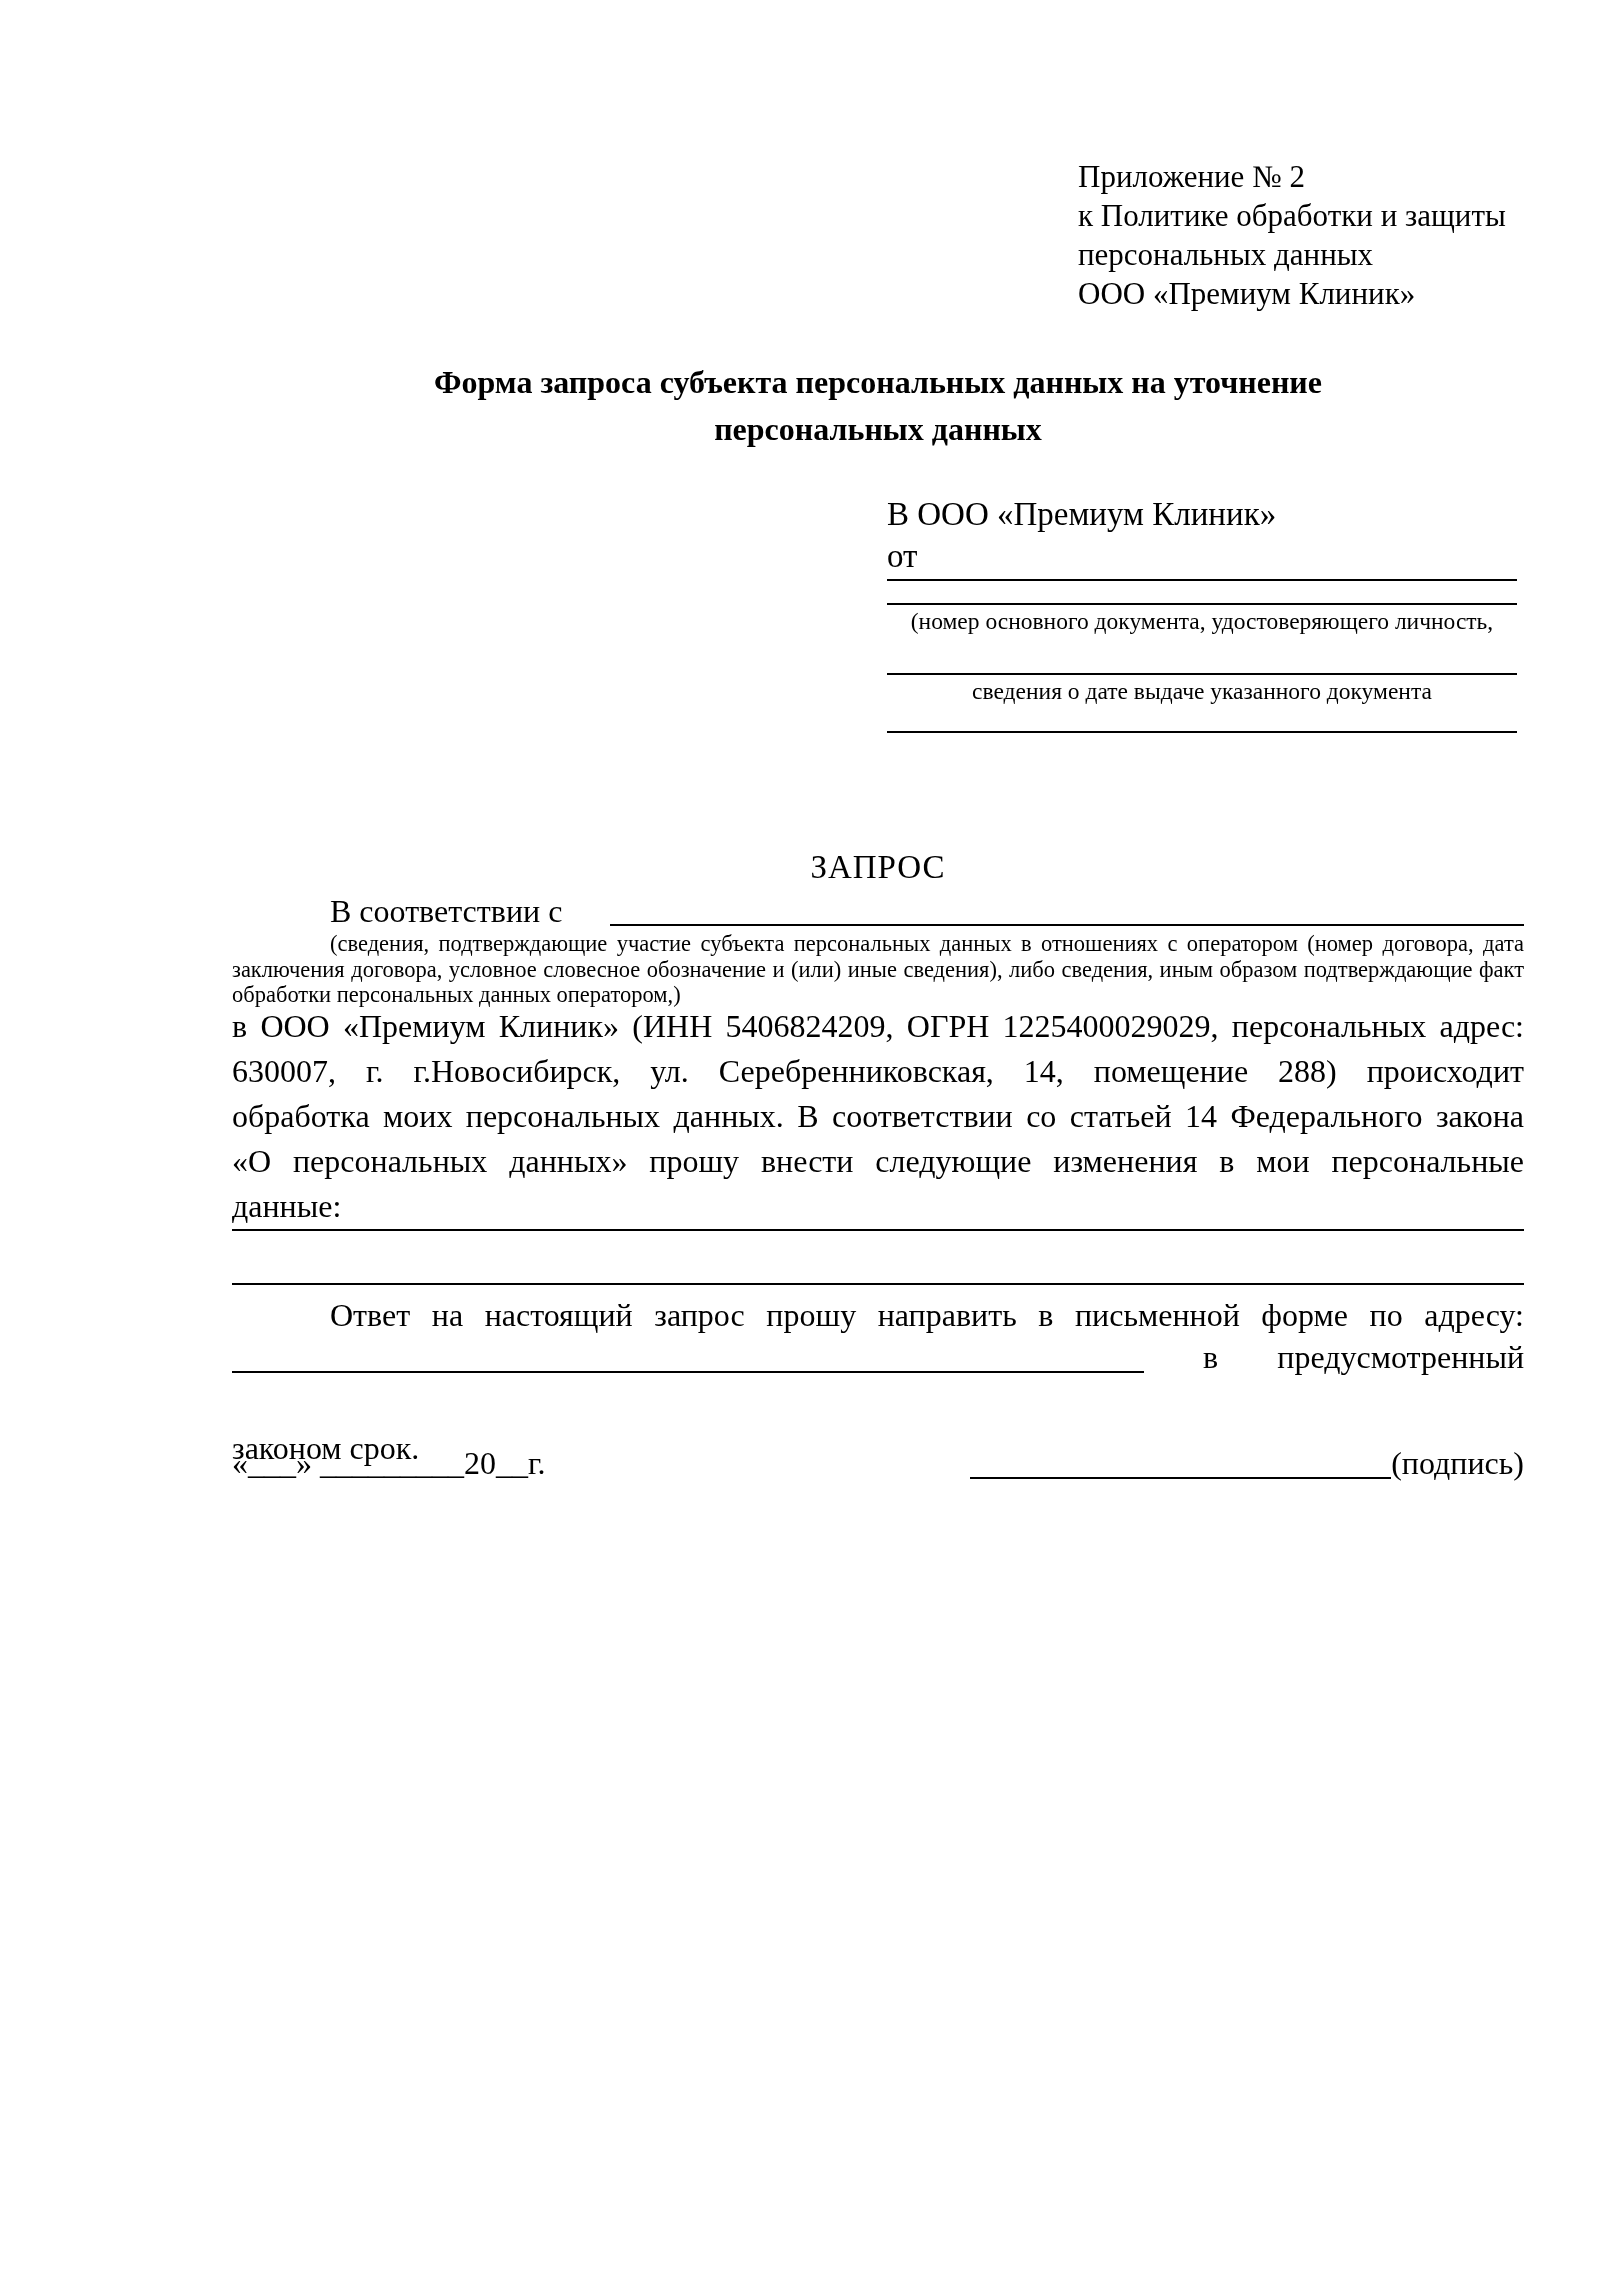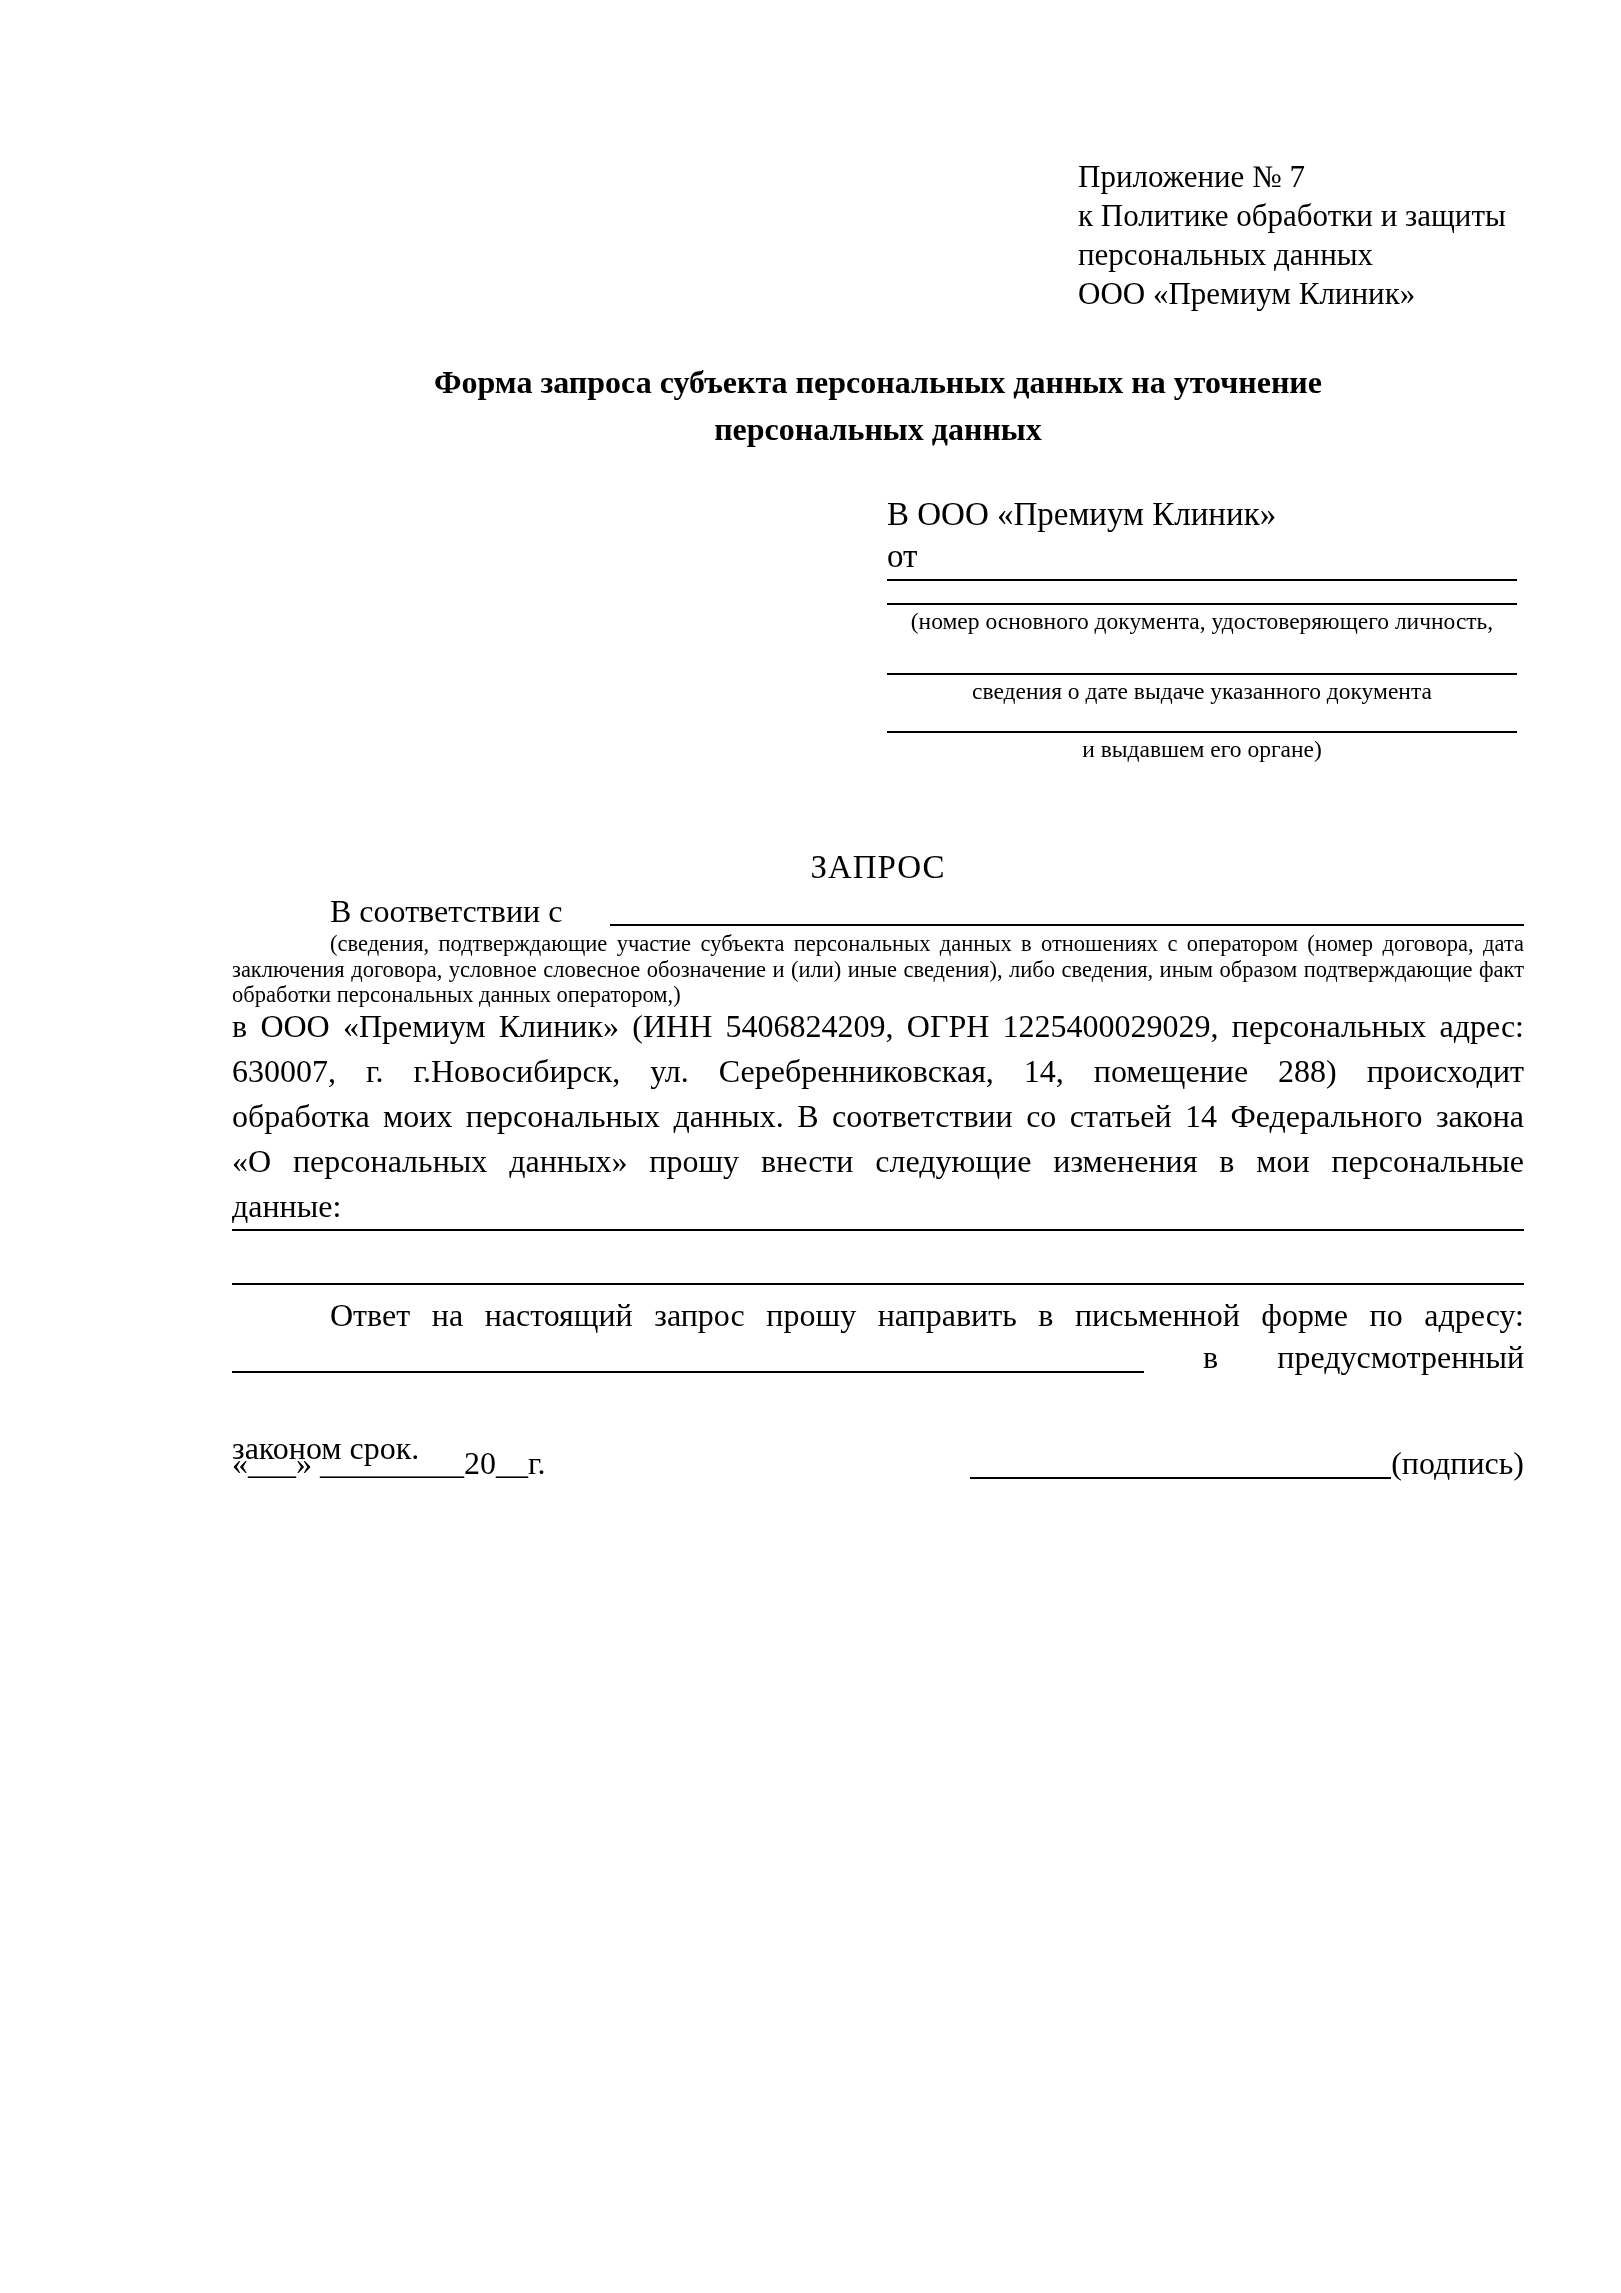--- a/index.html
+++ b/index.html
@@ -183,41 +183,40 @@
     margin-bottom: 6.9px;
   }
   .nowrap { white-space: nowrap; }
 </style>
 </head>
 <body>
 
 <div class="page">
 
   <div class="annex-note">
-    <div>Приложение № 7</div>
+    <div>Приложение № 2</div>
     <div>к Политике обработки и защиты</div>
     <div>персональных данных</div>
     <div>ООО «Премиум Клиник»</div>
   </div>
 
   <div class="doc-title">
     <div>Форма запроса субъекта персональных данных на уточнение</div>
     <div>персональных данных</div>
   </div>
 
   <div class="addressee">
     <div class="addr-to">В ООО «Премиум Клиник»</div>
     <div class="addr-from">от</div>
     <div class="f-line l1"></div>
     <div class="f-line l2"></div>
     <div class="f-cap">(номер основного документа, удостоверяющего личность,</div>
     <div class="f-line l3"></div>
     <div class="f-cap">сведения о дате выдаче указанного документа</div>
     <div class="f-line l4"></div>
-    <div class="f-cap">и выдавшем его органе)</div>
   </div>
 
   <div class="request-heading">ЗАПРОС</div>
 
   <div class="intro-row">
     <span class="intro-text">В соответствии с</span>
     <span class="fill-line"></span>
   </div>
 
   <div class="footnote">

